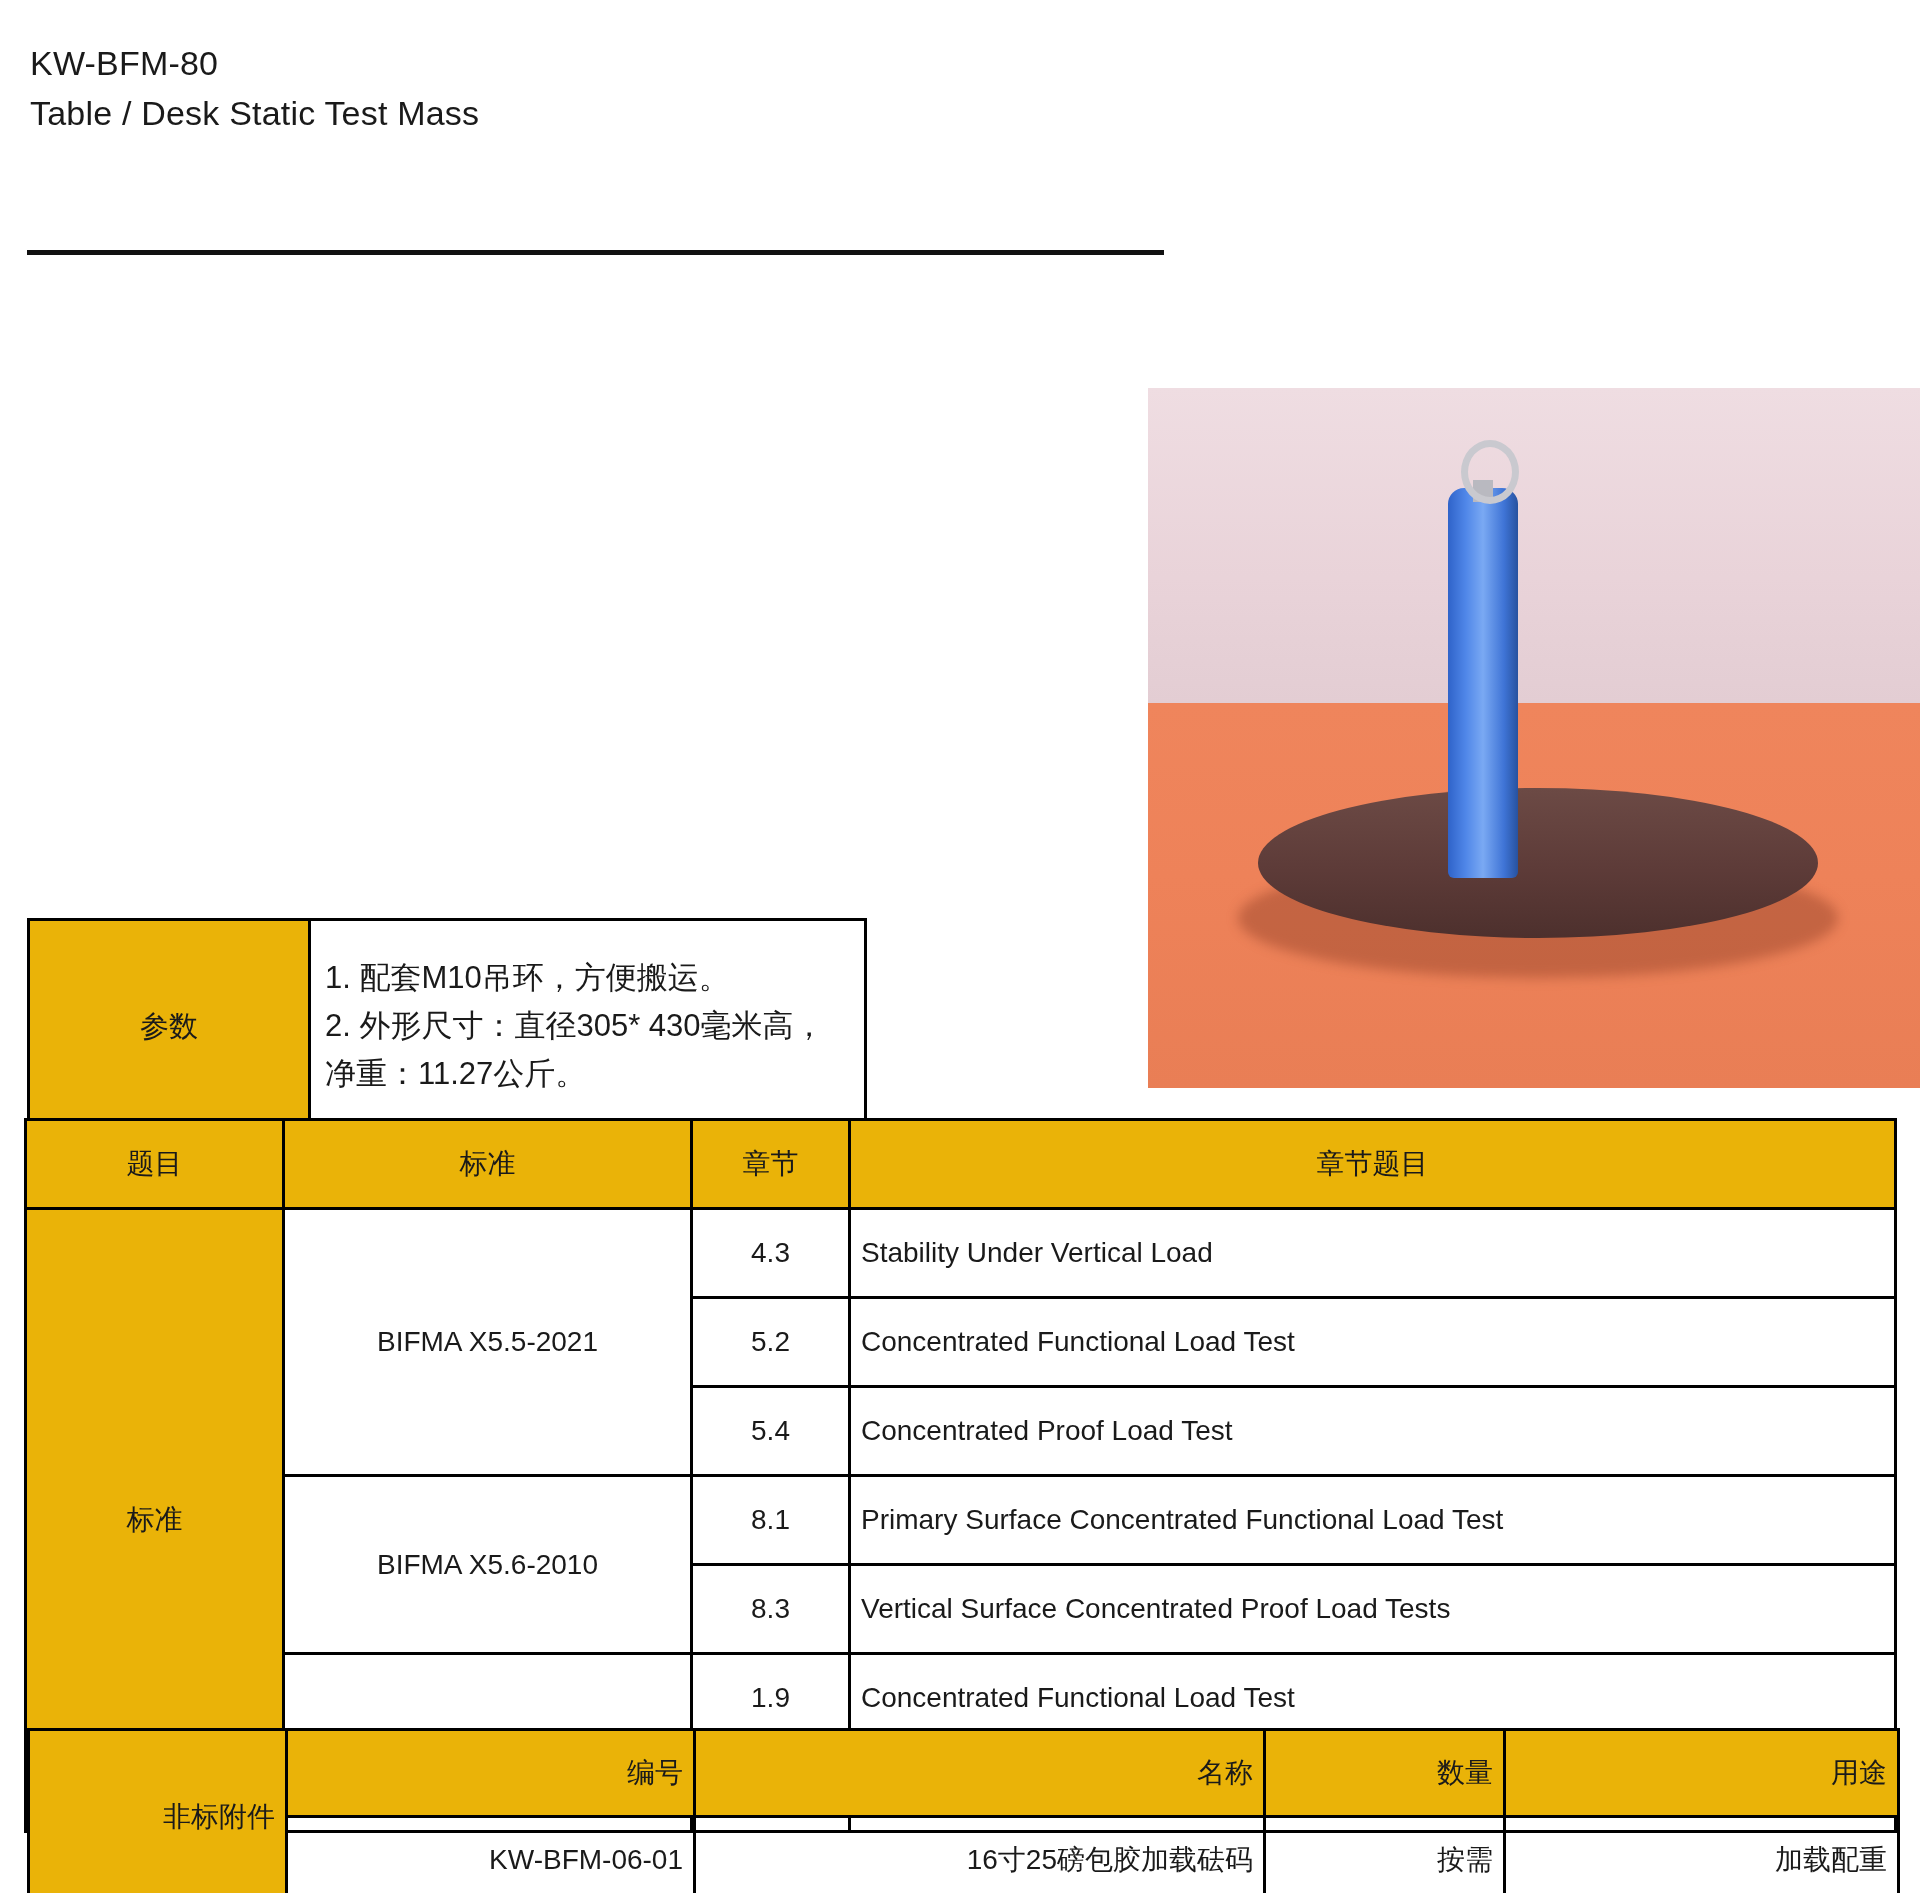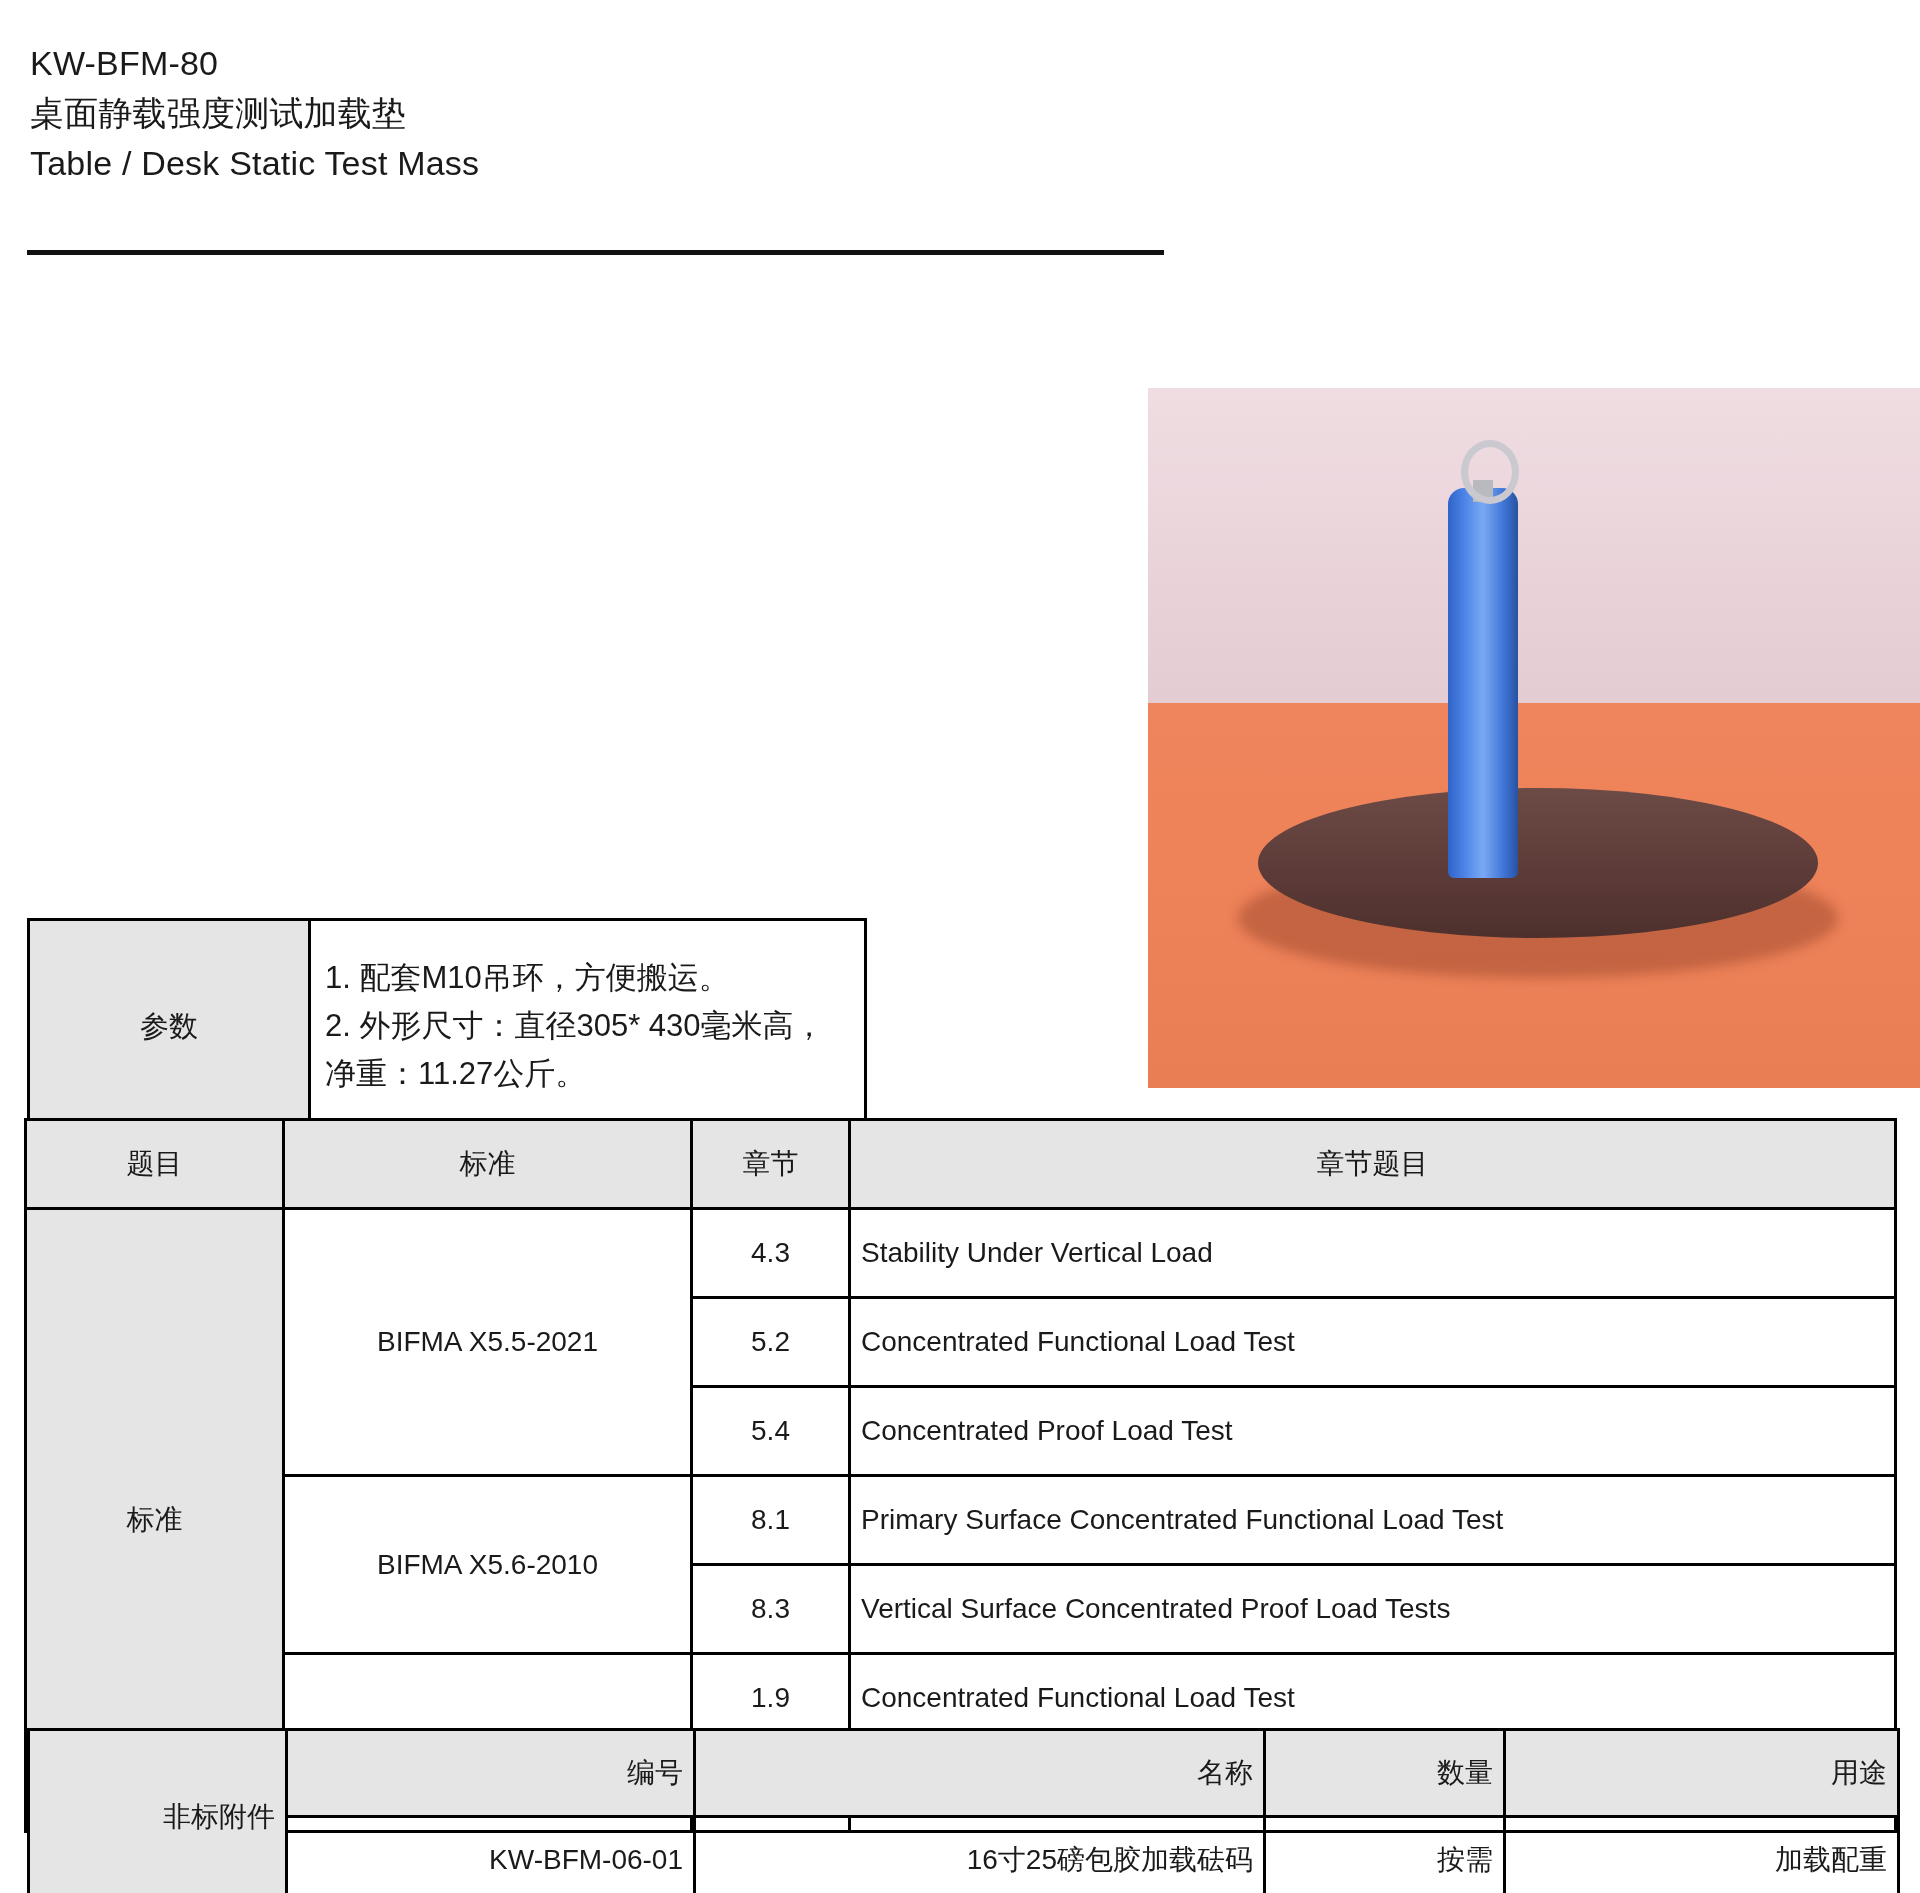--- a/index.html
+++ b/index.html
@@ -119,21 +119,21 @@
     border-collapse: collapse;
     table-layout: fixed;
   }
   .tbl td {
     border: 3px solid #000000;
     font-size: 28px;
     color: #1a1a1a;
     padding: 6px 10px;
     vertical-align: middle;
   }
-  .grey { background: #e5e5e5; }
+  .grey { background: #eab308; }
   .center { text-align: center; }
   .left { text-align: left; }
 
   #param-table { left: 27px; top: 918px; width: 840px; }
   #param-table td.param-label { width: 258px; height: 200px; font-size: 29px; }
   #param-table td.param-body {
     font-size: 31px;
     line-height: 48px;
     padding: 10px 14px 12px 14px;
   }
@@ -154,21 +154,20 @@
   #acc-table col.a5 { width: 394px; }
   #acc-table td { height: 72px; text-align: right; }
 </style>
 </head>
 <body>
 
 <div class="page">
 
   <div class="header">
     <div class="line">KW-BFM-80</div>
-    <div class="line">桌面静载强度测试加载垫</div>
     <div class="line">Table / Desk Static Test Mass</div>
   </div>
   <div class="header-rule"></div>
 
   <div class="photo">
     <div class="bg-top"></div>
     <div class="bg-bottom"></div>
     <div class="shadow"></div>
     <div class="disc"></div>
     <div class="column"></div>

